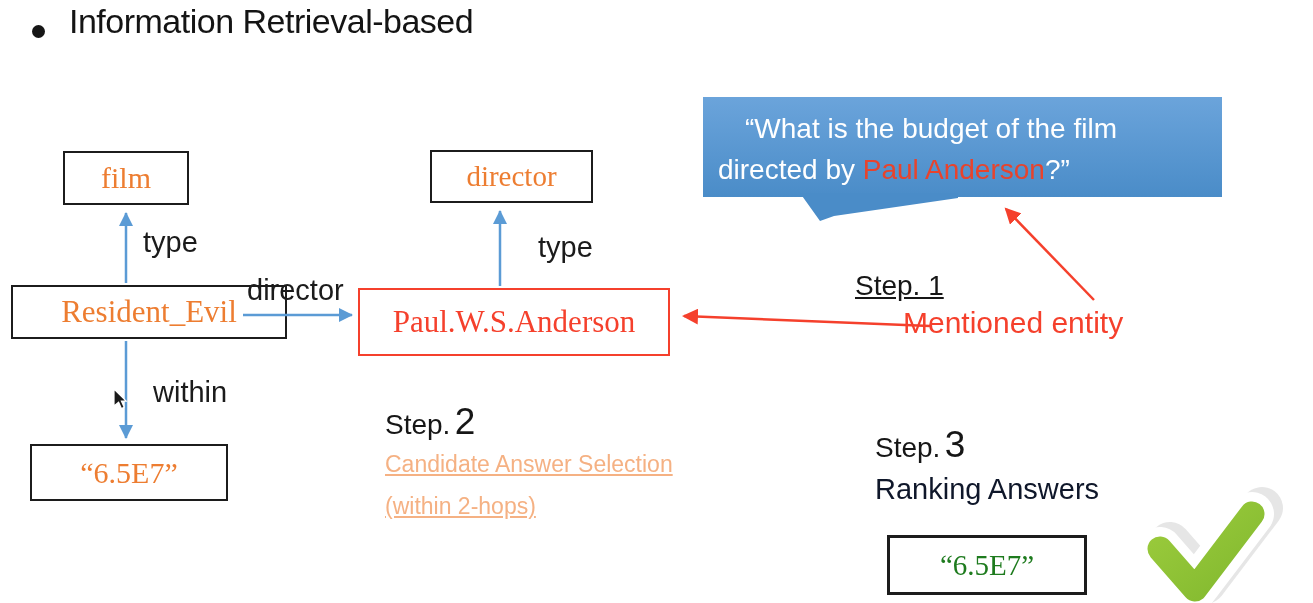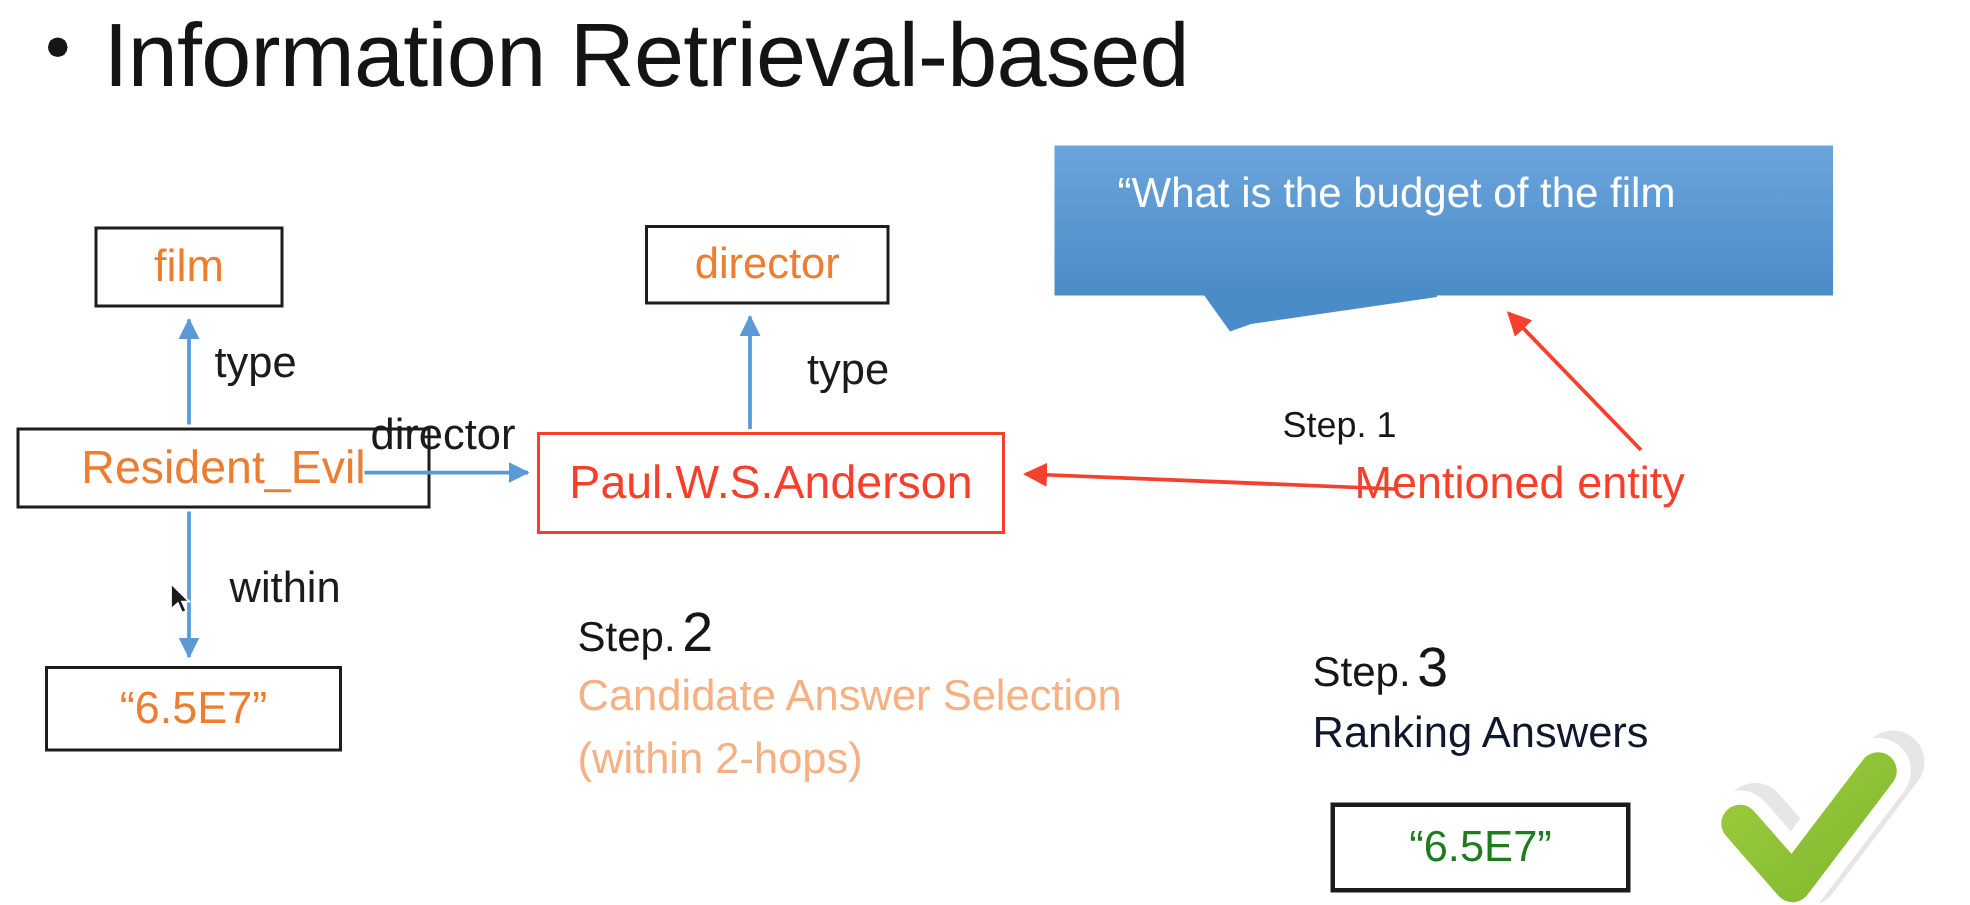--- a/index.html
+++ b/index.html
@@ -2,46 +2,46 @@
 <html><head>
 <meta charset="utf-8">
 <style>
   html,body{margin:0;padding:0;background:#fff;}
   #slide{
     position:relative;width:1313px;height:603px;background:#ffffff;
     font-family:"Liberation Sans",sans-serif;overflow:hidden;color:#1b1b1b;
   }
   
   .bullet{position:absolute;left:32px;top:25px;width:13px;height:13px;border-radius:50%;background:#161616;}
-  .title{position:absolute;left:69px;top:2px;font-size:60px;letter-spacing:-0.5px;color:#141414;white-space:nowrap;font-weight:400;}
+  .title{position:absolute;left:69px;top:2px;font-size:34px;letter-spacing:-0.5px;color:#141414;white-space:nowrap;font-weight:400;}
   
   .node{
     position:absolute;box-sizing:border-box;background:#fff;border:2.5px solid #1c1c1c;
     display:flex;align-items:center;justify-content:center;white-space:nowrap;z-index:2;
   }
-  .node span{display:block;}
+  .node span{display:block;font-family:Liberation Serif, serif;}
   #node-film{left:63px;top:151px;width:126px;height:54px;font-size:30px;color:#ED7D31;}
   #node-director{left:430px;top:150px;width:163px;height:53px;font-size:29px;color:#ED7D31;}
   #node-resident{left:11px;top:285px;width:276px;height:54px;font-size:31px;color:#ED7D31;}
   #node-paul{left:358px;top:288px;width:312px;height:68px;font-size:31px;color:#F5402C;border-color:#F5402C;}
   #node-budget-value{left:30px;top:444px;width:198px;height:57px;font-size:30px;color:#ED7D31;}
   #node-answer{left:887px;top:535px;width:200px;height:60px;font-size:29px;color:#1E7B1E;border-width:3px;}
   
   .lbl{position:absolute;white-space:nowrap;z-index:2;}
   #lbl-type-left{left:143px;top:226px;font-size:29px;}
   #lbl-type-right{left:538px;top:231px;font-size:29px;}
   #lbl-director{left:247px;top:274px;font-size:29px;}
   #lbl-budget{left:153px;top:376px;font-size:29px;}
-  #lbl-step1{left:855px;top:270px;font-size:24px;color:#161616;}
+  #lbl-step1{left:855px;top:270px;font-size:28px;color:#161616;text-decoration:underline;}
   #lbl-mentioned{left:903px;top:306px;font-size:30px;color:#F5402C;}
   #step2{left:385px;top:401px;}
   #step3{left:875px;top:424px;}
   .step-head{font-size:28px;color:#161616;}
   .step-num{font-size:37px;}
-  #step2 .cap{font-size:29px;color:#F5B183;line-height:42px;}
+  #step2 .cap{font-size:23px;color:#F5B183;line-height:42px;text-decoration:underline;}
   #step3 .cap{font-size:29px;color:#0f172a;line-height:40px;margin-top:3px;}
   
   #bubble{
     position:absolute;left:703px;top:97px;width:519px;height:100px;z-index:2;
     background:linear-gradient(#6BA4DB,#4A8CC8);
     color:#ffffff;font-size:28px;line-height:41px;
     padding:11px 10px 0 15px;box-sizing:border-box;
   }
   #bubble .l1{padding-left:27px;}
   #bubble .entity{color:#E8432C;}
@@ -51,20 +51,21 @@
 </head>
 <body>
 
 <div id="slide">
 
   <span class="bullet"></span>
   <div class="title">Information Retrieval-based</div>
 
   <div id="bubble">
     <div class="l1">“What is the budget of the film</div>
+    <div class="l2"><span>directed by </span><span class="entity">Paul Anderson</span><span>?”</span></div>
   </div>
 
   <div class="node" id="node-film">
       <span>film</span>
     </div>
   <div class="node" id="node-director">
       <span>director</span>
     </div>
   <div class="node" id="node-resident">
       <span>Resident_Evil</span>

